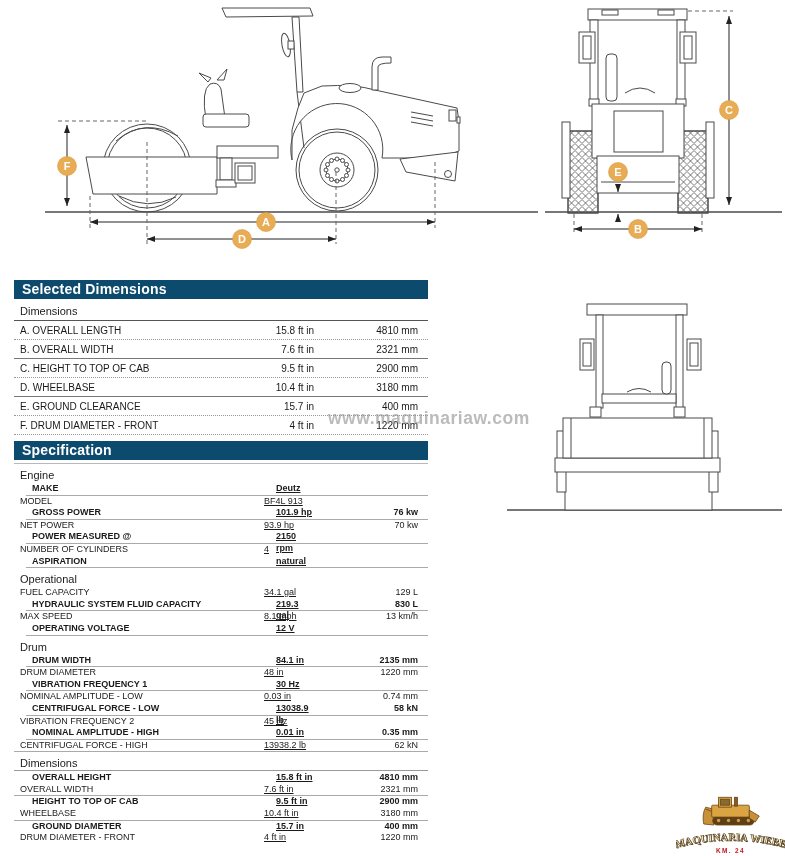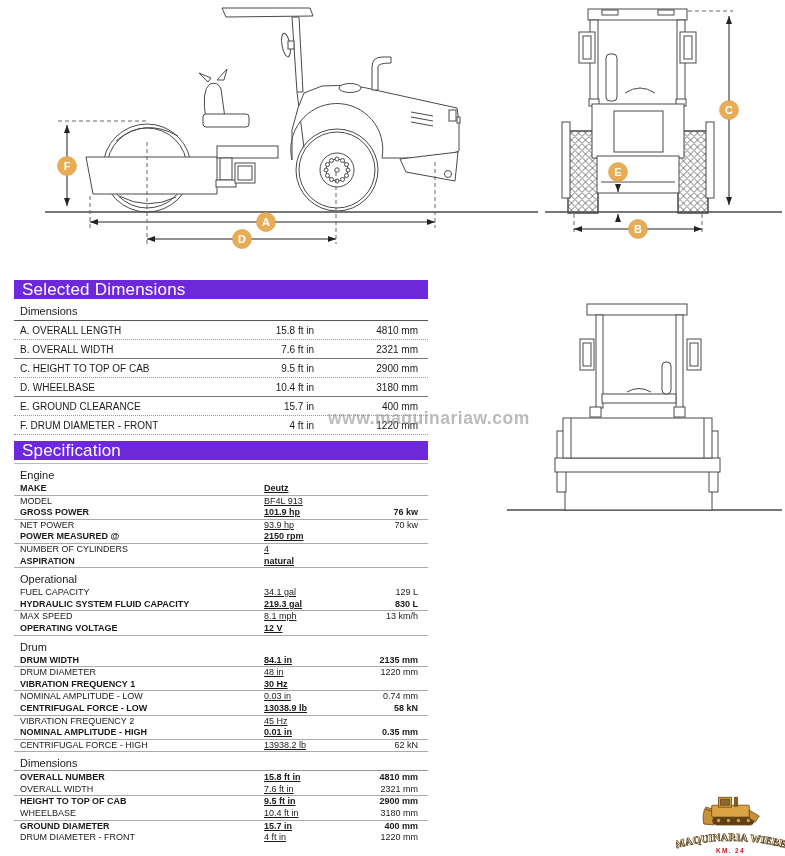--- a/index.html
+++ b/index.html
@@ -3,36 +3,36 @@
 <meta charset="utf-8">
 <style>
   html,body{margin:0;padding:0;}
   body{
     width:785px;height:856px;position:relative;background:#fff;overflow:hidden;
     font-family:"Liberation Sans",sans-serif;color:#1a1a1a;
   }
   .abs{position:absolute;}
   
   .col{position:absolute;left:14px;width:414px;}
-  .bar{background:#6d28d9;color:#fff;font-weight:normal;font-size:17px;height:19px;line-height:19px;padding-left:8px;letter-spacing:.2px;}
+  .bar{background:#0c4a6e;color:#fff;font-weight:bold;font-size:14px;height:19px;line-height:19px;padding-left:8px;letter-spacing:.2px;}
   .subheader{font-size:11px;margin-top:6px;padding:0 0 3px 6px;border-bottom:1px solid #555;}
   .dim-row{display:grid;grid-template-columns:1fr 92px 104px;height:18px;align-items:center;font-size:10px;padding-right:10px;}
   .dim-row .lbl{padding-left:6px;}
   .dim-row .imp,.dim-row .met{text-align:right;}
   .dim-row{border-bottom:1px dotted #999;}
   .dim-row:nth-child(even){border-bottom:1px solid #777;}
   .dim-row:last-child{border-bottom:1px dotted #999;}
   .bar-underline{border-top:1px solid #b8b8b8;margin-top:3px;}
   .spec-section .sec-title{font-size:11px;padding:5px 0 2px 6px;}
   .spec-section .sec-title.title-rule{border-bottom:1px solid #999;padding-bottom:1px;margin-bottom:1px;}
   .spec-row{display:grid;grid-template-columns:250px 1fr 104px;height:11.6px;line-height:11.6px;font-size:9px;padding-right:10px;}
   .spec-row .lbl{padding-left:6px;white-space:nowrap;overflow:hidden;}
   .spec-row .imp{text-align:left;text-decoration:underline;}
   .spec-row .met{text-align:right;}
-  .spec-row.bold{font-weight:bold;}
+  .spec-row.bold{font-weight:bold;margin-left:12px;}
   .spec-row.rule{border-bottom:1px solid #aaa;}
   
   .watermark{
     position:absolute;left:296px;top:408px;font-size:17.5px;font-weight:bold;
     color:rgba(145,145,145,.62);letter-spacing:.5px;pointer-events:none;z-index:5;margin-left:32px;
   }
   
   svg{display:block;}
   .draw{stroke:#4a4a4a;fill:none;stroke-width:1;}
   text.dimletter{font-family:"Liberation Sans",sans-serif;font-size:11px;font-weight:bold;fill:#fff;text-anchor:middle;}
@@ -424,21 +424,21 @@
     <span class="imp">13938.2 lb</span>
     <span class="met">62 kN</span>
   </div>
 </div>
   </div>
 
   <div class="spec-section">
     <div class="sec-title title-rule">Dimensions</div>
     <div>
   <div class="spec-row bold">
-    <span class="lbl">OVERALL NUMBER</span>
+    <span class="lbl">OVERALL HEIGHT</span>
     <span class="imp">15.8 ft in</span>
     <span class="met">4810 mm</span>
   </div>
 
   <div class="spec-row rule">
     <span class="lbl">OVERALL WIDTH</span>
     <span class="imp">7.6 ft in</span>
     <span class="met">2321 mm</span>
   </div>
 

